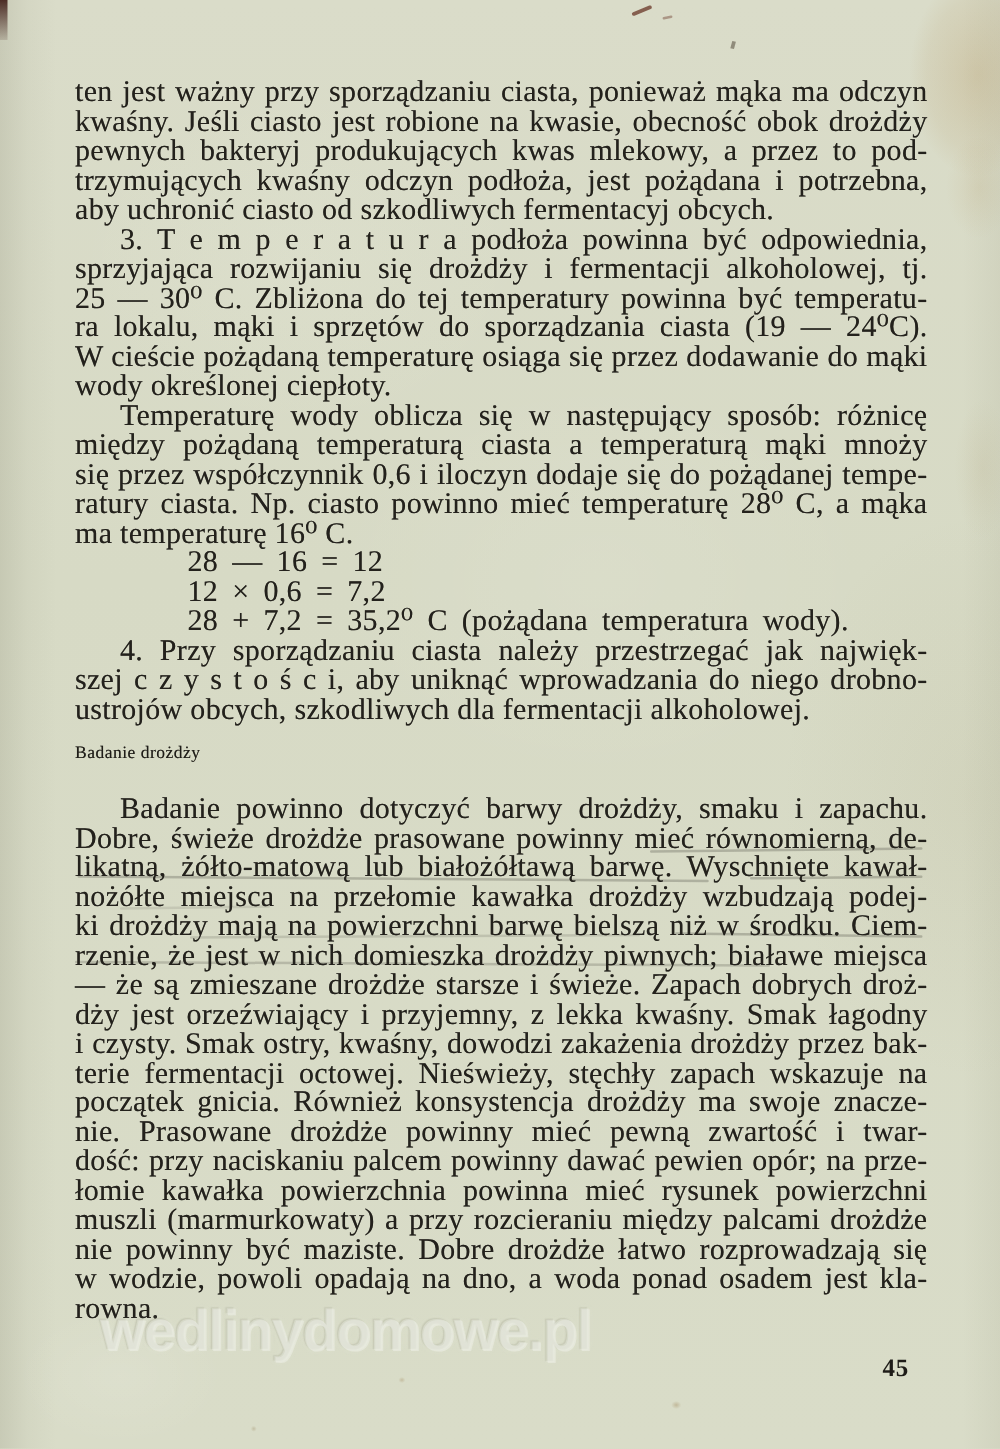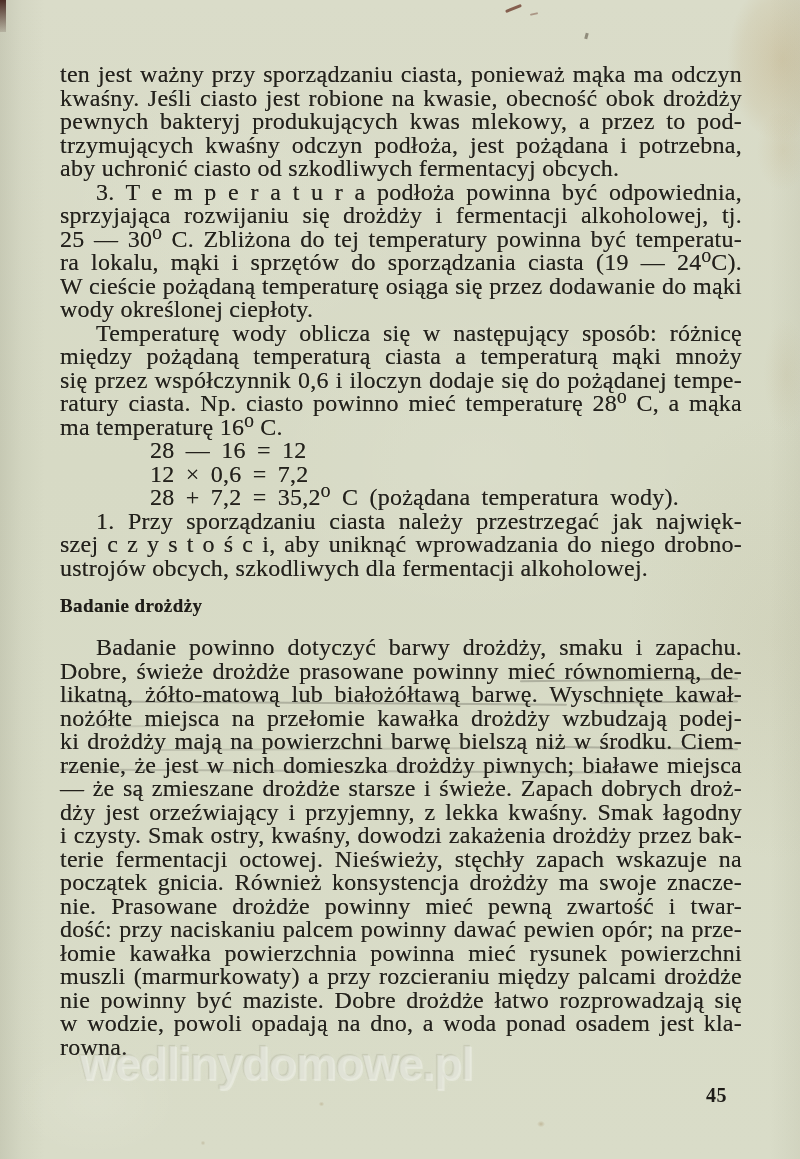--- a/index.html
+++ b/index.html
@@ -26,21 +26,21 @@
   .line{
     height:23.5px;line-height:23.5px;font-size:24px;letter-spacing:.25px;
     text-align:justify;text-align-last:justify;
     text-shadow:0 0 .4px rgba(35,33,28,.55);
     white-space:normal;
   }
   .line.l{text-align:center;text-align-last:left;}
   .line.ji{text-indent:36px;}
   .line.eq{text-align:center;text-align-last:left;padding-left:90px;word-spacing:5px;}
   #heading{
-    position:absolute;left:60px;top:595px;font-size:19px;font-weight:bold;
+    position:absolute;left:60px;top:595px;font-size:14px;font-weight:normal;
     letter-spacing:.4px;color:#1f1d18;text-shadow:0 0 .5px rgba(31,29,24,.6);
   }
   #pageno{
     position:absolute;left:706px;top:1084px;font-size:20px;font-weight:bold;
     color:#1e1c18;letter-spacing:.5px;
   }
   #watermark{
     position:absolute;left:80px;top:1033px;width:660px;
     font-family:"Liberation Sans","DejaVu Sans",sans-serif;
     font-weight:700;font-size:46px;line-height:62px;letter-spacing:-1px;
@@ -115,21 +115,21 @@
       <div class="line j">W cieście pożądaną temperaturę osiąga się przez dodawanie do mąki</div>
       <div class="line l">wody określonej ciepłoty.</div>
       <div class="line ji">Temperaturę wody oblicza się w następujący sposób: różnicę</div>
       <div class="line j">między pożądaną temperaturą ciasta a temperaturą mąki mnoży</div>
       <div class="line j">się przez współczynnik 0,6 i iloczyn dodaje się do pożądanej tempe-</div>
       <div class="line j">ratury ciasta.  Np. ciasto powinno mieć temperaturę 28⁰ C, a mąka</div>
       <div class="line l">ma temperaturę 16⁰ C.</div>
       <div class="line eq">28 — 16 = 12</div>
       <div class="line eq">12 × 0,6 = 7,2</div>
       <div class="line eq">28 + 7,2 = 35,2⁰ C (pożądana temperatura wody).</div>
-      <div class="line ji">1.  Przy sporządzaniu ciasta należy przestrzegać jak najwięk-</div>
+      <div class="line ji">4.  Przy sporządzaniu ciasta należy przestrzegać jak najwięk-</div>
       <div class="line j">szej  c z y s t o ś c i,  aby uniknąć wprowadzania do niego drobno-</div>
       <div class="line l">ustrojów obcych, szkodliwych dla fermentacji alkoholowej.</div>
     </div>
 
   <div id="heading">Badanie drożdży</div>
 
   <div class="tblock" id="para2">
       <div class="line ji">Badanie powinno dotyczyć barwy drożdży, smaku i zapachu.</div>
       <div class="line j">Dobre, świeże drożdże prasowane powinny mieć równomierną, de-</div>
       <div class="line j">likatną, żółto-matową lub białożółtawą barwę.  Wyschnięte kawał-</div>

